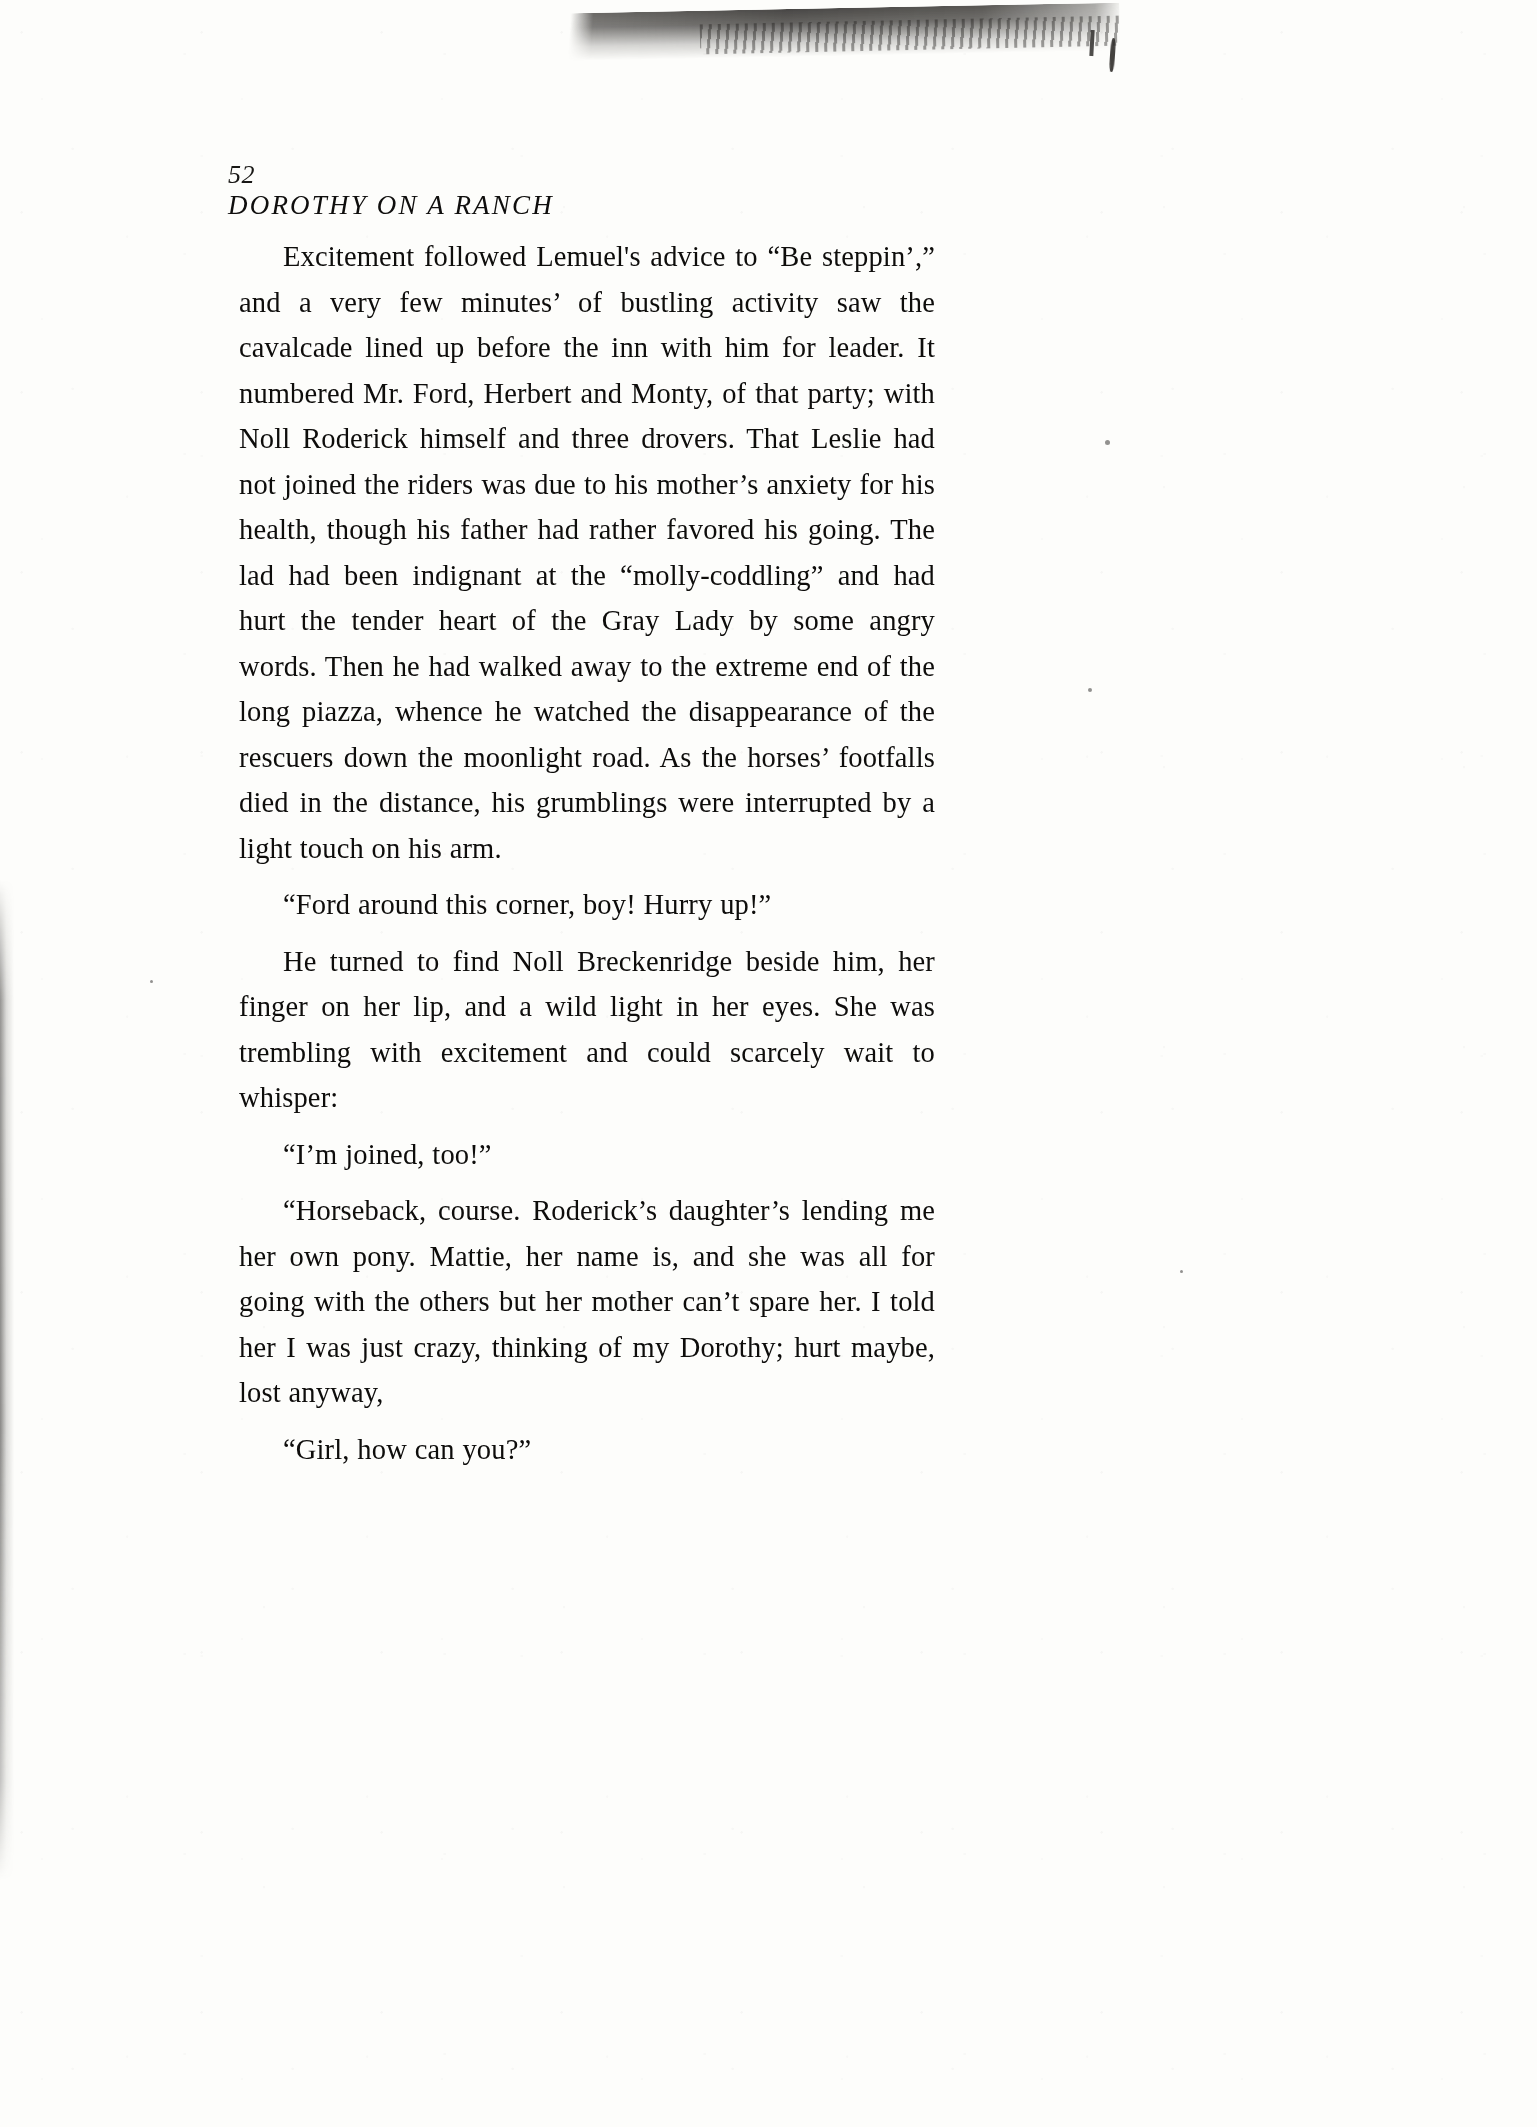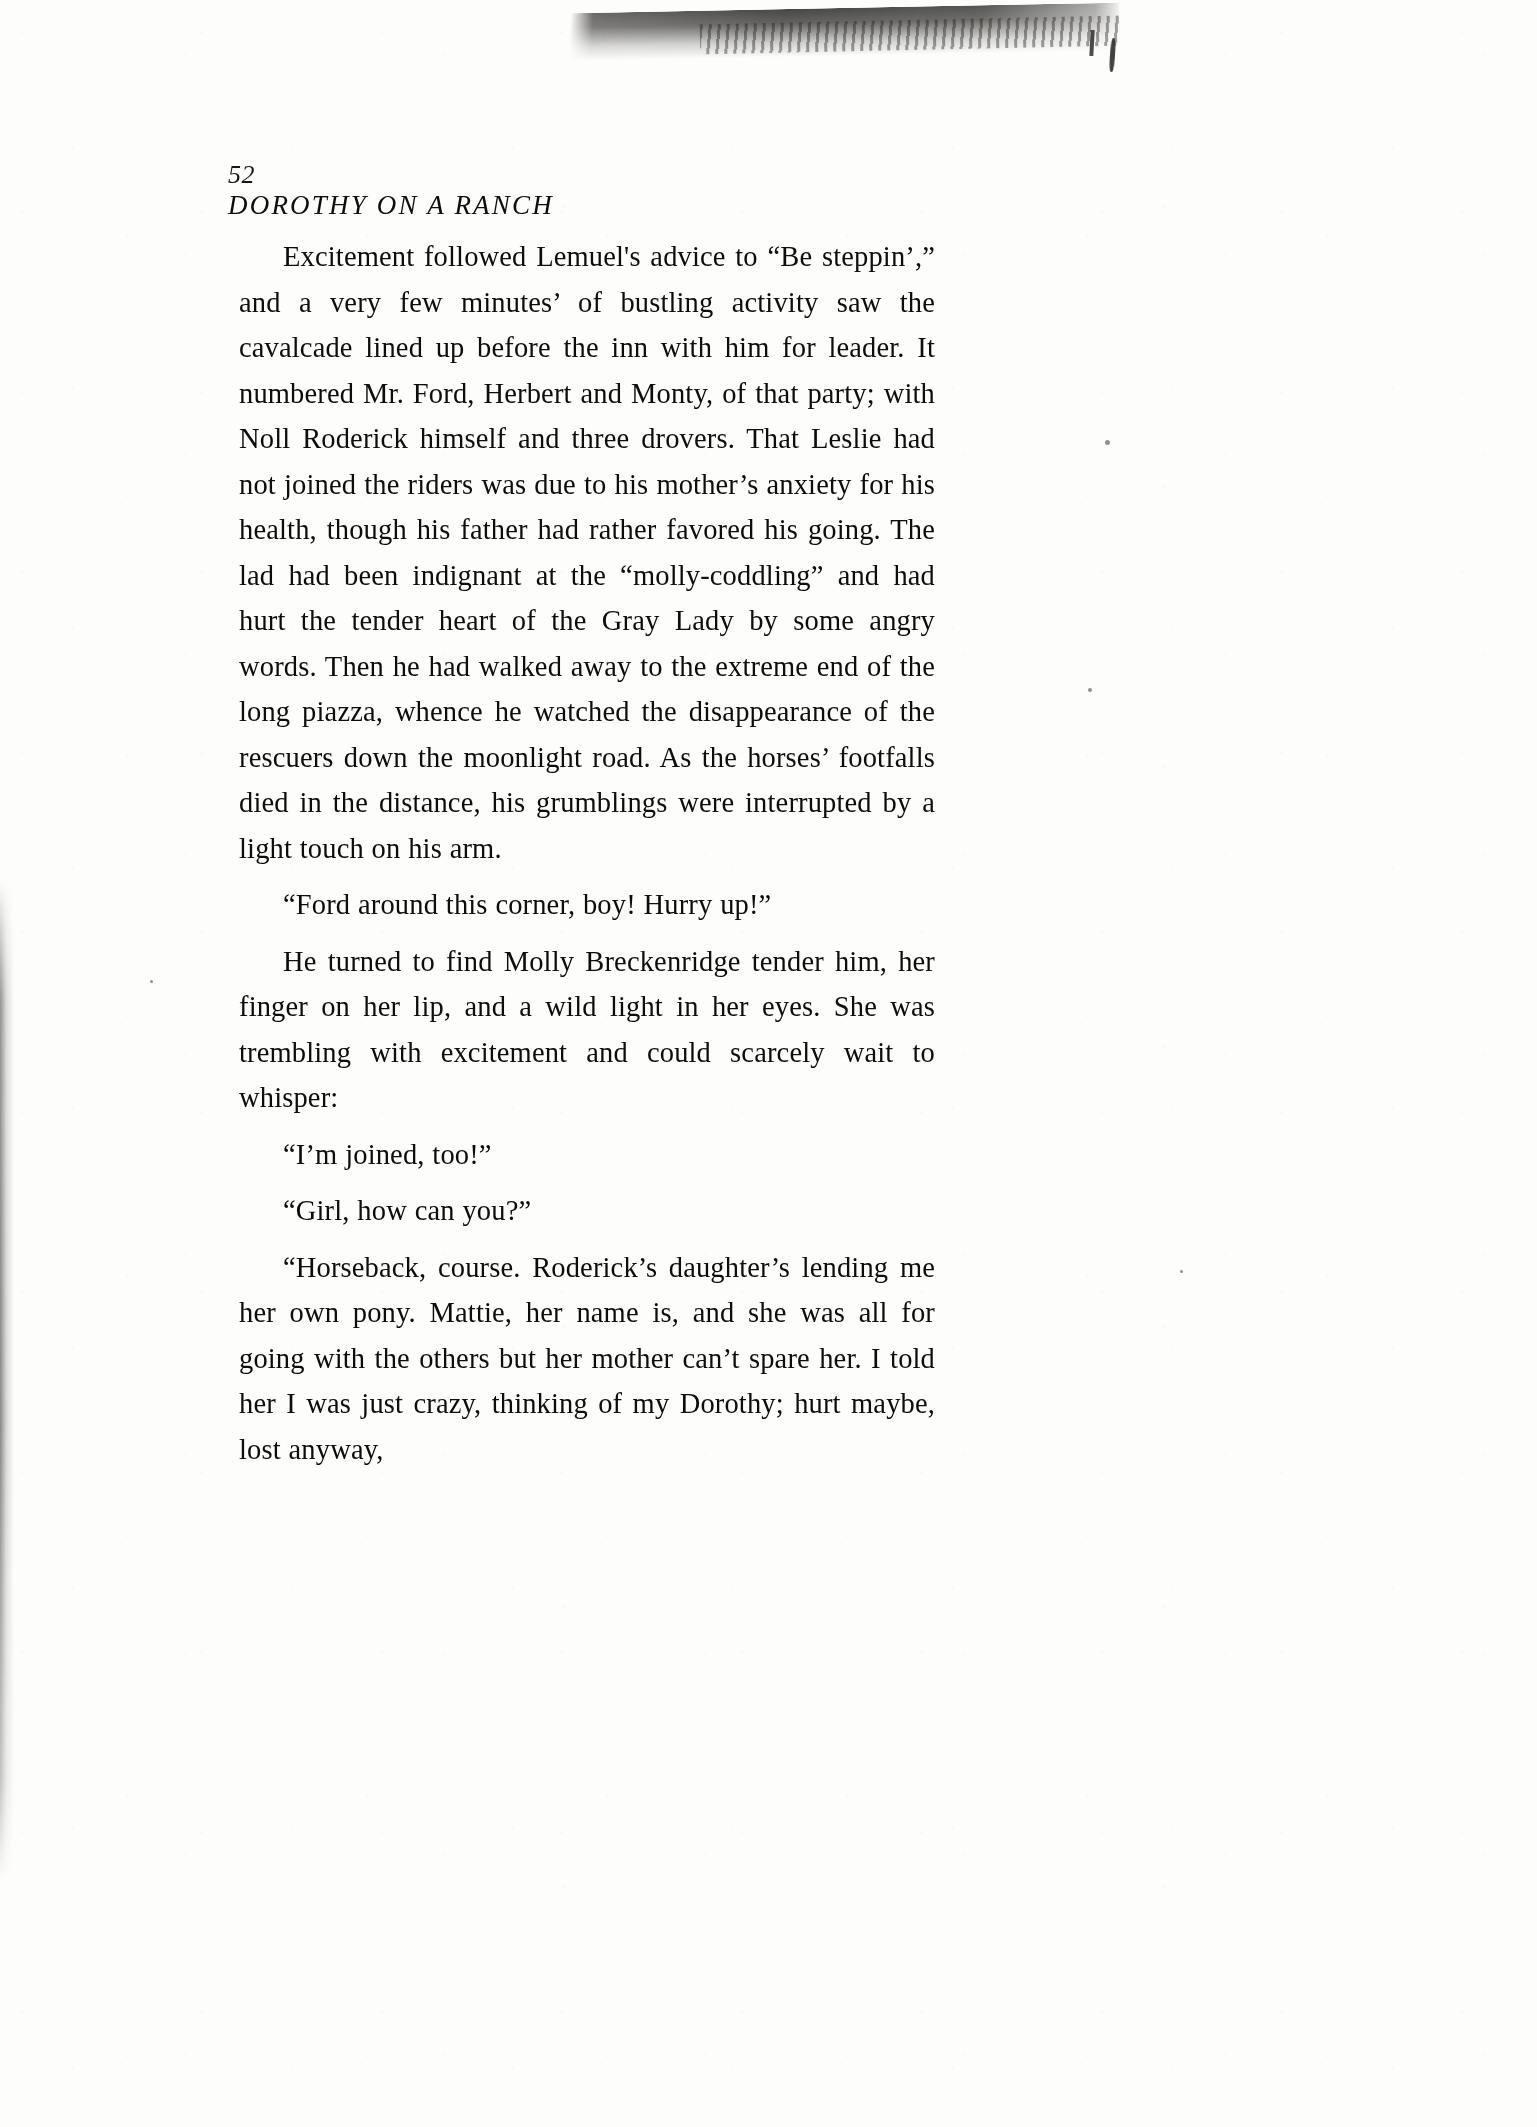--- a/index.html
+++ b/index.html
@@ -172,19 +172,19 @@
 
   <div class="content ink">
 
     <div class="header-row">
       <div class="folio">52</div>
       <div class="running-head">DOROTHY ON A RANCH</div>
     </div>
 
     <p class="body">Excitement followed Lemuel's advice to “Be steppin’,” and a very few minutes’ of bustling activity saw the cavalcade lined up before the inn with him for leader.  It numbered Mr. Ford, Herbert and Monty, of that party; with Noll Roderick himself and three drovers.  That Leslie had not joined the riders was due to his mother’s anxiety for his health, though his father had rather favored his going.  The lad had been indignant at the “molly-coddling” and had hurt the tender heart of the Gray Lady by some angry words.  Then he had walked away to the extreme end of the long piazza, whence he watched the disappearance of the rescuers down the moonlight road.  As the horses’ footfalls died in the distance, his grumblings were interrupted by a light touch on his arm.</p>
     <p class="body short">“Ford around this corner, boy!  Hurry up!”</p>
-    <p class="body">He turned to find Molly Breckenridge tender him, her finger on her lip, and a wild light in her eyes.  She was trembling with excitement and could scarcely wait to whisper:</p>
+    <p class="body">He turned to find Noll Breckenridge beside him, her finger on her lip, and a wild light in her eyes.  She was trembling with excitement and could scarcely wait to whisper:</p>
     <p class="body short">“I’m joined, too!”</p>
+    <p class="body">“Horseback, course.  Roderick’s daughter’s lending me her own pony.  Mattie, her name is, and she was all for going with the others but her mother can’t spare her.  I told her I was just crazy, thinking of my Dorothy; hurt maybe, lost anyway,</p>
     <p class="body short">“Girl, how can you?”</p>
-    <p class="body">“Horseback, course.  Roderick’s daughter’s lending me her own pony.  Mattie, her name is, and she was all for going with the others but her mother can’t spare her.  I told her I was just crazy, thinking of my Dorothy; hurt maybe, lost anyway,</p>
 
   </div>
 </div>
 
 </body></html>

